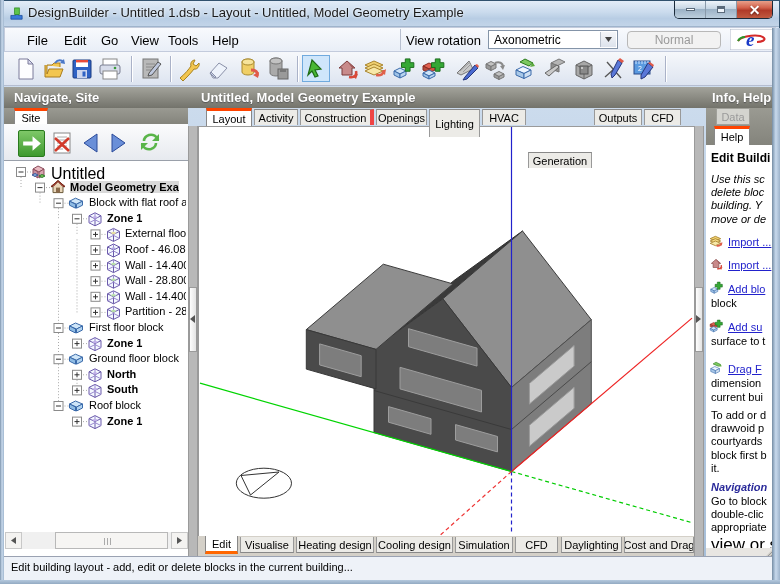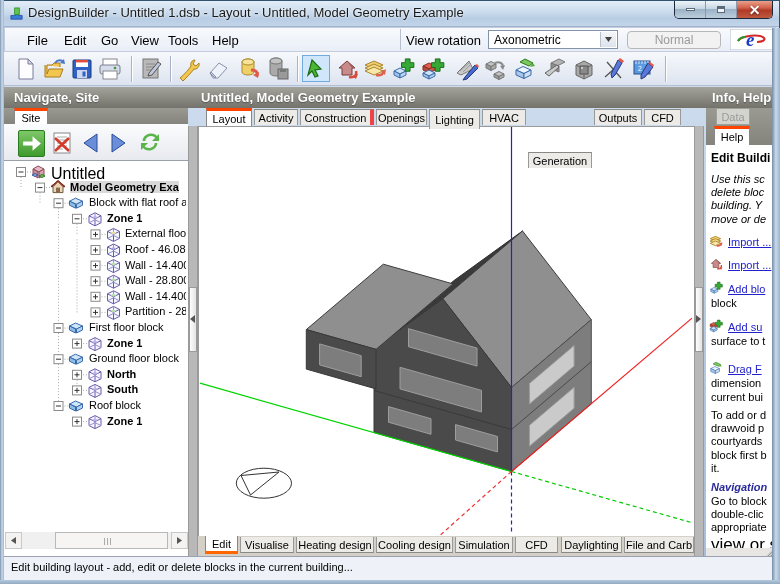--- a/index.html
+++ b/index.html
@@ -423,21 +423,21 @@
 <div style="position:absolute;left:189px;top:287px;width:8px;height:65px;background:linear-gradient(90deg,#fdfdfd,#e4e4e4);border:1px solid #9a9a9a;z-index:5;display:flex;align-items:center;justify-content:center">
     <svg width="6" height="9" viewBox="0 0 6 9">
       <polygon points="5,0 0,4 5,8" fill="#555"></polygon>
     </svg>
   </div>
 
 <div style="position:absolute;left:206px;top:108px;width:46px;height:18px;background:#fff;border-left:1px solid #888;border-right:1px solid #888;border-top:3px solid #ff4400;z-index:3;display:flex;align-items:center;justify-content:center;font-size:11px;color:#000;box-sizing:border-box;white-space:nowrap;overflow:hidden;">Layout</div>
 <div style="position:absolute;left:254px;top:109px;width:44px;height:16px;background:#eceaе6;background:#ecebe7;border-left:1px solid #999;border-right:1px solid #999;border-top:1px solid #888;z-index:2;display:flex;align-items:center;justify-content:center;font-size:11px;color:#000;box-sizing:border-box;white-space:nowrap;overflow:hidden;">Activity</div>
 <div style="position:absolute;left:300px;top:109px;width:74px;height:16px;background:#eceaе6;background:#ecebe7;border-left:1px solid #999;border-right:4px solid #ef4444;border-top:1px solid #888;z-index:2;display:flex;align-items:center;justify-content:center;font-size:11px;color:#000;box-sizing:border-box;white-space:nowrap;overflow:hidden;">Construction</div>
 <div style="position:absolute;left:376px;top:109px;width:51px;height:16px;background:#eceaе6;background:#ecebe7;border-left:1px solid #999;border-right:1px solid #999;border-top:1px solid #888;z-index:2;display:flex;align-items:center;justify-content:center;font-size:11px;color:#000;box-sizing:border-box;white-space:nowrap;overflow:hidden;">Openings</div>
-<div style="position:absolute;left:429px;top:109px;width:51px;height:20px;background:#eceaе6;background:#ecebe7;border-left:1px solid #999;border-right:1px solid #999;border-top:1px solid #888;z-index:2;display:flex;align-items:center;justify-content:center;font-size:11px;color:#000;box-sizing:border-box;white-space:nowrap;overflow:hidden;">Lighting</div>
+<div style="position:absolute;left:429px;top:109px;width:51px;height:28px;background:#eceaе6;background:#ecebe7;border-left:1px solid #999;border-right:1px solid #999;border-top:1px solid #888;z-index:2;display:flex;align-items:center;justify-content:center;font-size:11px;color:#000;box-sizing:border-box;white-space:nowrap;overflow:hidden;">Lighting</div>
 <div style="position:absolute;left:482px;top:109px;width:44px;height:16px;background:#eceaе6;background:#ecebe7;border-left:1px solid #999;border-right:1px solid #999;border-top:1px solid #888;z-index:2;display:flex;align-items:center;justify-content:center;font-size:11px;color:#000;box-sizing:border-box;white-space:nowrap;overflow:hidden;">HVAC</div>
 <div style="position:absolute;left:528px;top:109px;width:64px;height:16px;background:#eceaе6;background:#ecebe7;border-left:1px solid #999;border-right:1px solid #999;border-top:1px solid #888;z-index:2;display:flex;align-items:center;justify-content:center;font-size:11px;color:#000;box-sizing:border-box;white-space:nowrap;overflow:hidden;margin-top:43px;">Generation</div>
 <div style="position:absolute;left:594px;top:109px;width:48px;height:16px;background:#eceaе6;background:#ecebe7;border-left:1px solid #999;border-right:1px solid #999;border-top:1px solid #888;z-index:2;display:flex;align-items:center;justify-content:center;font-size:11px;color:#000;box-sizing:border-box;white-space:nowrap;overflow:hidden;">Outputs</div>
 <div style="position:absolute;left:644px;top:109px;width:37px;height:16px;background:#eceaе6;background:#ecebe7;border-left:1px solid #999;border-right:1px solid #999;border-top:1px solid #888;z-index:2;display:flex;align-items:center;justify-content:center;font-size:11px;color:#000;box-sizing:border-box;white-space:nowrap;overflow:hidden;">CFD</div>
 <div style="position:absolute;left:198px;top:126px;width:496px;height:410px;background:#fff;border-left:1px solid #9a9a9a;border-top:1px solid #9a9a9a">
     <svg width="496" height="410" viewBox="198 126 496 410" style="position:absolute;left:0;top:0">
       <polygon points="521.5,230.0 452.8,279.7 373.0,347.5 441.8,297.8" fill="#3a3a3a" stroke="#2e2e2e" stroke-width="1"></polygon>
       <polygon points="510.5,386.5 590.3,318.7 521.5,230.0 441.8,297.8" fill="#8f8f8f" stroke="#3c3c3c" stroke-width="1"></polygon>
       <polygon points="510.5,470.5 373.0,431.5 373.0,347.5 441.8,297.8 510.5,386.5" fill="#4a4a4a" stroke="#383838" stroke-width="1"></polygon>
       <line x1="373.0" y1="389.5" x2="510.5" y2="428.5" stroke="#3a3a3a" stroke-width="1"></line>
@@ -463,21 +463,21 @@
     </svg>
   </div>
 <div style="position:absolute;left:198px;top:536px;width:496px;height:20px;background:#d4d0c8"></div>
 <div style="position:absolute;left:205px;top:536px;width:33px;height:18px;background:#fff;border-left:1px solid #888;border-right:1px solid #888;border-bottom:3px solid #ff6600;z-index:3;display:flex;align-items:center;justify-content:center;font-size:11px;color:#000;box-sizing:border-box;white-space:nowrap;overflow:hidden;">Edit</div>
 <div style="position:absolute;left:240px;top:537px;width:54px;height:16px;background:#eceaе6;background:#ecebe7;border-left:1px solid #999;border-right:1px solid #999;border-bottom:1px solid #888;z-index:2;display:flex;align-items:center;justify-content:center;font-size:11px;color:#000;box-sizing:border-box;white-space:nowrap;overflow:hidden;">Visualise</div>
 <div style="position:absolute;left:296px;top:537px;width:78px;height:16px;background:#eceaе6;background:#ecebe7;border-left:1px solid #999;border-right:1px solid #999;border-bottom:1px solid #888;z-index:2;display:flex;align-items:center;justify-content:center;font-size:11px;color:#000;box-sizing:border-box;white-space:nowrap;overflow:hidden;">Heating design</div>
 <div style="position:absolute;left:376px;top:537px;width:77px;height:16px;background:#eceaе6;background:#ecebe7;border-left:1px solid #999;border-right:1px solid #999;border-bottom:1px solid #888;z-index:2;display:flex;align-items:center;justify-content:center;font-size:11px;color:#000;box-sizing:border-box;white-space:nowrap;overflow:hidden;">Cooling design</div>
 <div style="position:absolute;left:455px;top:537px;width:58px;height:16px;background:#eceaе6;background:#ecebe7;border-left:1px solid #999;border-right:1px solid #999;border-bottom:1px solid #888;z-index:2;display:flex;align-items:center;justify-content:center;font-size:11px;color:#000;box-sizing:border-box;white-space:nowrap;overflow:hidden;">Simulation</div>
 <div style="position:absolute;left:515px;top:537px;width:43px;height:16px;background:#eceaе6;background:#ecebe7;border-left:1px solid #999;border-right:1px solid #999;border-bottom:1px solid #888;z-index:2;display:flex;align-items:center;justify-content:center;font-size:11px;color:#000;box-sizing:border-box;white-space:nowrap;overflow:hidden;">CFD</div>
 <div style="position:absolute;left:561px;top:537px;width:61px;height:16px;background:#eceaе6;background:#ecebe7;border-left:1px solid #999;border-right:1px solid #999;border-bottom:1px solid #888;z-index:2;display:flex;align-items:center;justify-content:center;font-size:11px;color:#000;box-sizing:border-box;white-space:nowrap;overflow:hidden;">Daylighting</div>
-<div style="position:absolute;left:624px;top:537px;width:70px;height:16px;background:#eceaе6;background:#ecebe7;border-left:1px solid #999;border-right:1px solid #999;border-bottom:1px solid #888;z-index:2;display:flex;align-items:center;justify-content:center;font-size:11px;color:#000;box-sizing:border-box;white-space:nowrap;overflow:hidden;">File and Carb</div>
+<div style="position:absolute;left:624px;top:537px;width:70px;height:16px;background:#eceaе6;background:#ecebe7;border-left:1px solid #999;border-right:1px solid #999;border-bottom:1px solid #888;z-index:2;display:flex;align-items:center;justify-content:center;font-size:11px;color:#000;box-sizing:border-box;white-space:nowrap;overflow:hidden;">Cost and Drag</div>
 <div style="position:absolute;left:694px;top:126px;width:10px;height:430px;background:#b8b8b8;border-left:1px solid #9a9a9a;border-right:1px solid #9a9a9a;z-index:4"></div>
 <div style="position:absolute;left:695px;top:287px;width:8px;height:65px;background:linear-gradient(90deg,#fdfdfd,#e4e4e4);border:1px solid #9a9a9a;z-index:5;display:flex;align-items:center;justify-content:center">
     <svg width="6" height="9" viewBox="0 0 6 9">
       <polygon points="0,0 5,4 0,8" fill="#555"></polygon>
     </svg>
   </div>
 
 <div style="position:absolute;left:706px;top:108px;width:70px;height:37px;background:linear-gradient(#9a9a92,#84847c)"></div>
 <div style="position:absolute;left:716px;top:108px;width:34px;height:17px;background:#d4d4cf;border:1px solid #a0a09a;font-size:11px;color:#9a9a9a;display:flex;align-items:center;justify-content:center">Data</div>
 <div style="position:absolute;left:706px;top:145px;width:70px;height:403px;background:#fff"></div>

